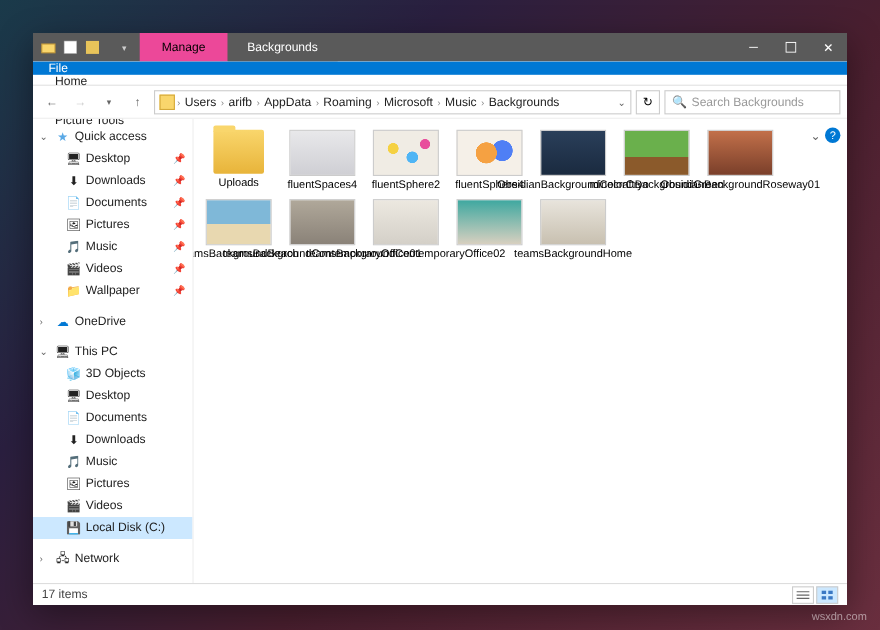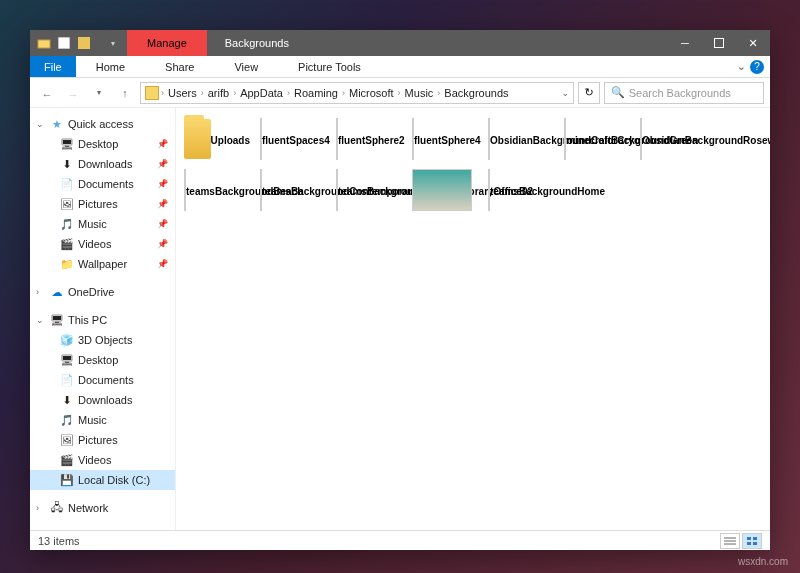--- a/index.html
+++ b/index.html
@@ -2,26 +2,26 @@
 <html><head>
 <meta charset="utf-8">
 <style>
 * { box-sizing: border-box; margin: 0; padding: 0; font-family: "Segoe UI", Arial, sans-serif; }
 body { width: 800px; height: 573px; background: linear-gradient(135deg, #1a3a4a 0%, #2a1f3f 30%, #4a1f2f 60%, #6a2f3f 100%); overflow: hidden; position: relative; }
 .window { position: absolute; left: 30px; top: 30px; width: 740px; height: 520px; background: #fff; box-shadow: 0 8px 30px rgba(0,0,0,0.4); display: flex; flex-direction: column; font-size: 11px; }
 .titlebar { height: 26px; background: #5a5a5a; display: flex; align-items: stretch; color: #fff; }
 .tb-icons { display: flex; align-items: center; padding: 0 6px; gap: 4px; }
 .tb-icon { width: 16px; height: 16px; display: flex; align-items: center; justify-content: center; }
 .tb-sep { width: 1px; background: #777; margin: 4px 2px; }
-.tab-contextual { background: #ef4444; color: #000; padding: 0 20px; display: flex; align-items: center; font-size: 11px; }
+.tab-contextual { background: #ec4899; color: #000; padding: 0 20px; display: flex; align-items: center; font-size: 11px; }
 .tab-title { background: #5a5a5a; color: #fff; padding: 0 18px; display: flex; align-items: center; font-size: 11px; }
 .tb-spacer { flex: 1; }
 .win-btns { display: flex; }
 .win-btn { width: 34px; display: flex; align-items: center; justify-content: center; color: #fff; }
-.ribbon { height: 22px; background: #fff; border-bottom: 1px solid #ddd; display: flex; align-items: stretch; }
+.ribbon { height: 22px; background: #fff; border-bottom: 1px solid #ddd; display: flex; align-items: stretch; flex-direction: column; }
 .ribbon-file { background: #0078d4; color: #fff; padding: 0 14px; display: flex; align-items: center; font-size: 11px; }
 .ribbon-tab { padding: 0 20px; display: flex; align-items: center; font-size: 11px; color: #222; }
 .ribbon-right { margin-left: auto; display: flex; align-items: center; padding-right: 6px; gap: 4px; }
 .help-icon { width: 14px; height: 14px; border-radius: 50%; background: #0078d4; color: #fff; display: flex; align-items: center; justify-content: center; font-size: 10px; }
 .addrbar { height: 30px; background: #fff; border-bottom: 1px solid #eee; display: flex; align-items: center; padding: 0 6px; gap: 4px; }
 .nav-btn { width: 22px; height: 22px; display: flex; align-items: center; justify-content: center; color: #666; }
 .nav-btn.disabled { color: #ccc; }
 .bc-wrap { flex: 1; height: 22px; border: 1px solid #ccc; display: flex; align-items: center; padding: 0 4px; gap: 2px; }
 .bc-icon { width: 14px; height: 14px; background: #f9d66c; border: 1px solid #d4a93a; }
 .bc-item { padding: 0 2px; font-size: 11px; color: #222; }
@@ -32,21 +32,21 @@
 .body { flex: 1; display: flex; overflow: hidden; }
 .sidebar { width: 146px; border-right: 1px solid #eee; padding: 6px 0; overflow-y: auto; }
 .tree-item { display: flex; align-items: center; height: 20px; padding-left: 6px; gap: 4px; font-size: 11px; color: #222; }
 .tree-item.sel { background: #cce8ff; }
 .tree-item.indent1 { padding-left: 30px; }
 .tree-chev { width: 10px; color: #666; font-size: 9px; }
 .tree-icon { width: 14px; height: 14px; display: flex; align-items: center; justify-content: center; }
 .star { color: #5aa9e6; }
 .pin { color: #888; margin-left: auto; margin-right: 6px; font-size: 9px; }
 .content { flex: 1; padding: 10px 8px; display: flex; flex-wrap: wrap; align-content: flex-start; gap: 6px 10px; overflow-y: auto; }
-.item { width: 66px; display: flex; align-items: center; text-align: center; font-size: 10px; line-height: 1.15; font-weight: bold; }
+.item { width: 66px; display: flex; flex-direction: column; align-items: center; text-align: center; font-size: 10px; line-height: 1.15; }
 .thumb { width: 60px; height: 42px; border: 1px solid #ccc; margin-bottom: 3px; }
 .folder-thumb { width: 46px; height: 40px; background: linear-gradient(#f9d66c, #e8b43a); border-radius: 2px; position: relative; margin-bottom: 3px; }
 .folder-thumb::before { content:""; position:absolute; top:-4px; left:0; width:20px; height:6px; background:#f9d66c; border-radius:2px 2px 0 0; }
 .status { height: 20px; border-top: 1px solid #ddd; display: flex; align-items: center; padding: 0 8px; font-size: 11px; color: #444; }
 .status-right { margin-left: auto; display: flex; gap: 2px; }
 .view-btn { width: 20px; height: 16px; border: 1px solid #ccc; display: flex; align-items: center; justify-content: center; }
 .view-btn.active { background: #cce8ff; }
 .watermark { position: absolute; right: 12px; bottom: 6px; color: rgba(255,255,255,0.5); font-size: 10px; }
 </style>
 </head>
@@ -273,21 +273,21 @@
           <div class="thumb" style="background:linear-gradient(#3fa8a0,#d8d0c0)"></div>
         </div>
         <div class="item">
           <div class="thumb" style="background:linear-gradient(#e8e4dc,#c8c0b0)"></div>
           <span>teamsBackgroundHome</span>
         </div>
       </div>
   </div>
 
   <div class="status">
-    <span>13 items</span>
+    <span>17 items</span>
     <div class="status-right">
       <div class="view-btn">
           <svg width="12" height="10">
             <line x1="0" y1="2" x2="12" y2="2" stroke="#666"></line>
             <line x1="0" y1="5" x2="12" y2="5" stroke="#666"></line>
             <line x1="0" y1="8" x2="12" y2="8" stroke="#666"></line>
           </svg>
         </div>
       <div class="view-btn active">
           <svg width="12" height="10">

